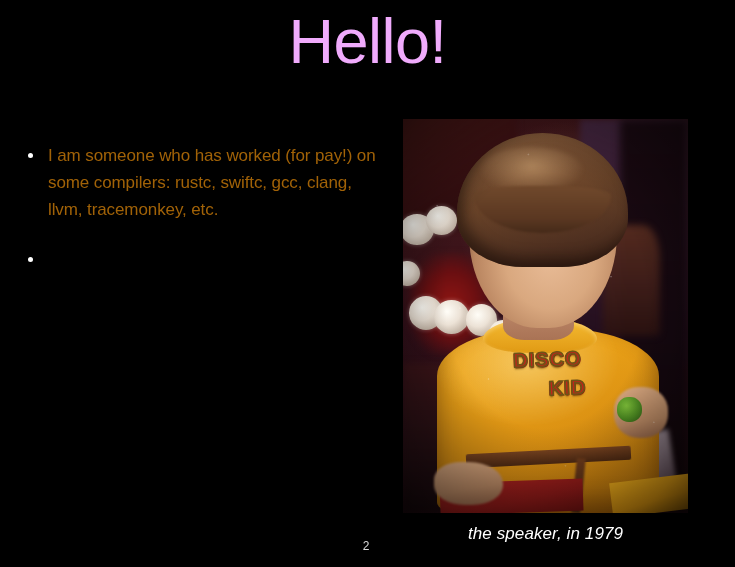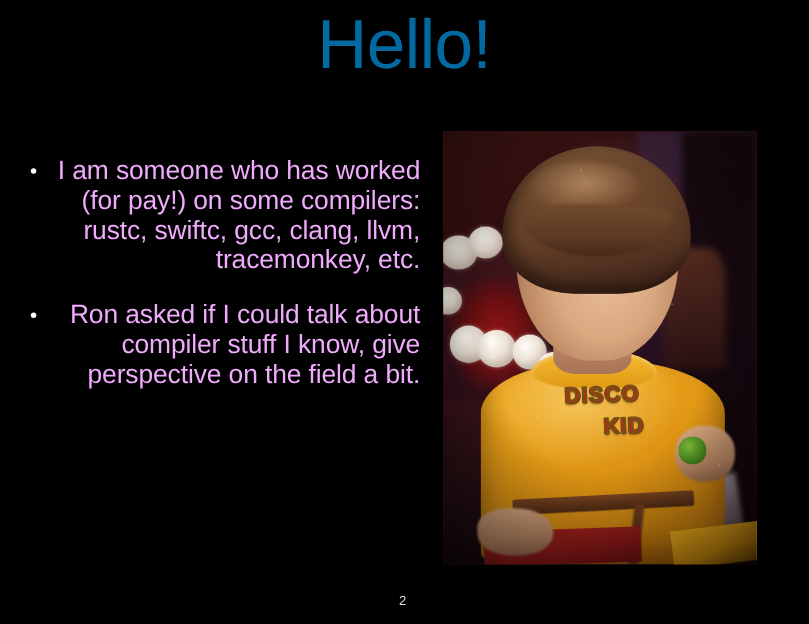--- a/index.html
+++ b/index.html
@@ -20,21 +20,21 @@
     overflow: hidden;
   }
 
   
   .slide-title {
     position: absolute;
     left: 0;
     top: 8px;
     width: 735px;
     text-align: center;
-    color: #0369a1;
+    color: #f0abfc;
     font-size: 63px;
     font-weight: 400;
     letter-spacing: -0.5px;
     line-height: 1.05;
     white-space: nowrap;
   }
 
   
   .body-list {
     position: absolute;
@@ -42,25 +42,24 @@
     top: 142px;
     width: 360px;
     margin: 0;
     padding: 0;
     list-style: none;
   }
   .bullet-item {
     position: relative;
     padding-left: 26px;
     margin: 0 0 23px 0;
-    color: #f0abfc;
-    font-size: 24px;
+    color: #a16207;
+    font-size: 17px;
     line-height: 27px;
     letter-spacing: -0.1px;
-    text-align: right;
   }
   .bullet-item:last-child { margin-bottom: 0; }
   .bullet-dot {
     position: absolute;
     left: 6px;
     top: 11px;
     width: 5px;
     height: 5px;
     border-radius: 50%;
     background: #ffffff;
@@ -449,21 +448,20 @@
 
   <div class="slide-title">Hello!</div>
 
   <ul class="body-list">
     <li class="bullet-item">
       <span class="bullet-dot"></span>
       <span>I am someone who has worked (for pay!) on some compilers: rustc, swiftc, gcc, clang, llvm, tracemonkey, etc.</span>
     </li>
     <li class="bullet-item">
       <span class="bullet-dot"></span>
-      <span>Ron asked if I could talk about compiler stuff I know, give perspective on the field a bit.</span>
     </li>
   </ul>
 
   <div class="photo-frame">
     <div class="photo-canvas">
 
       <div class="bg-chairback"></div>
       <div class="bg-right-wall"></div>
       <div class="bg-right-dark"></div>
       <div class="bg-lamp"></div>
@@ -510,16 +508,17 @@
         <div class="hand-right"></div>
         <div class="green-toy"></div>
         <div class="yellow-item"></div>
       </div>
 
       <div class="photo-grain"></div>
       <div class="photo-vignette"></div>
     </div>
   </div>
 
+  <div class="photo-caption">the speaker, in 1979</div>
 
   <div class="slide-number">2</div>
 
 </div>
 
 </body></html>

